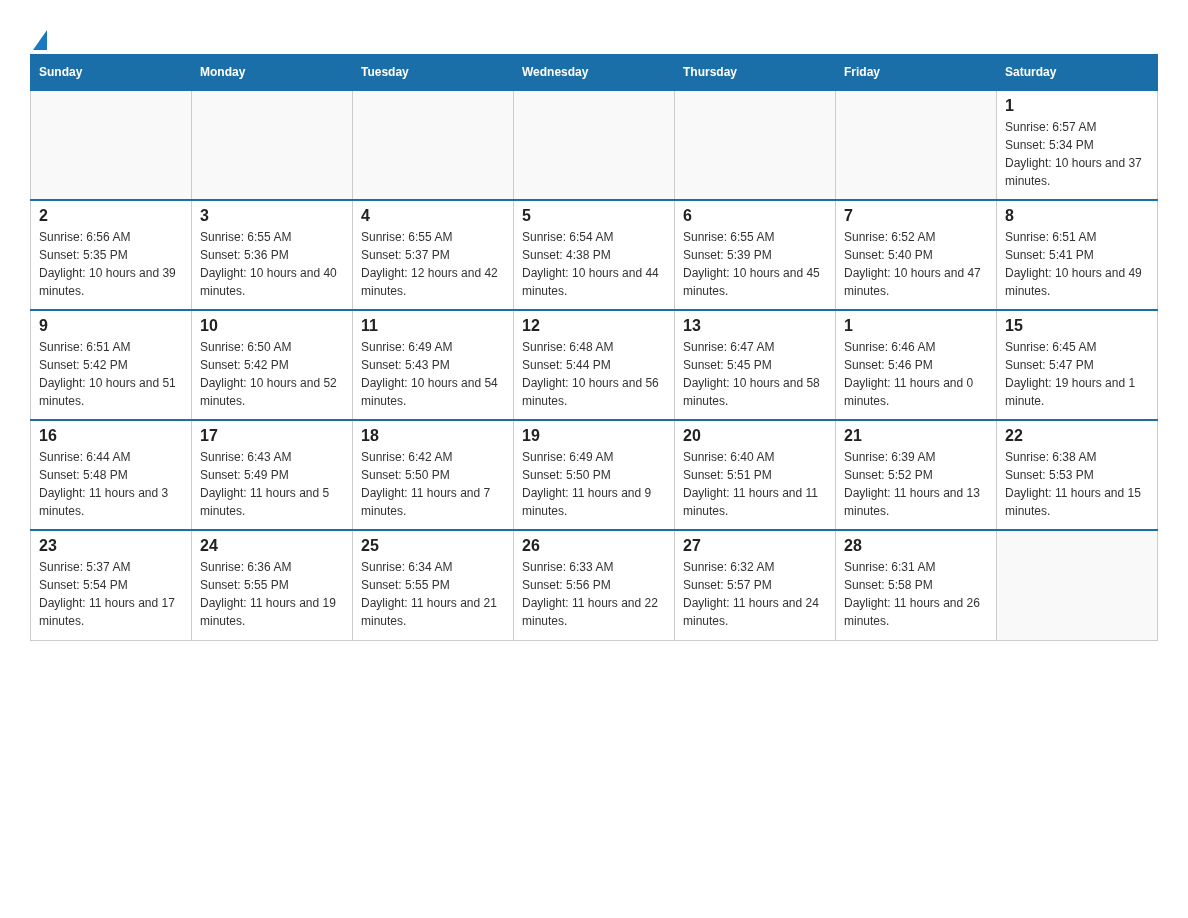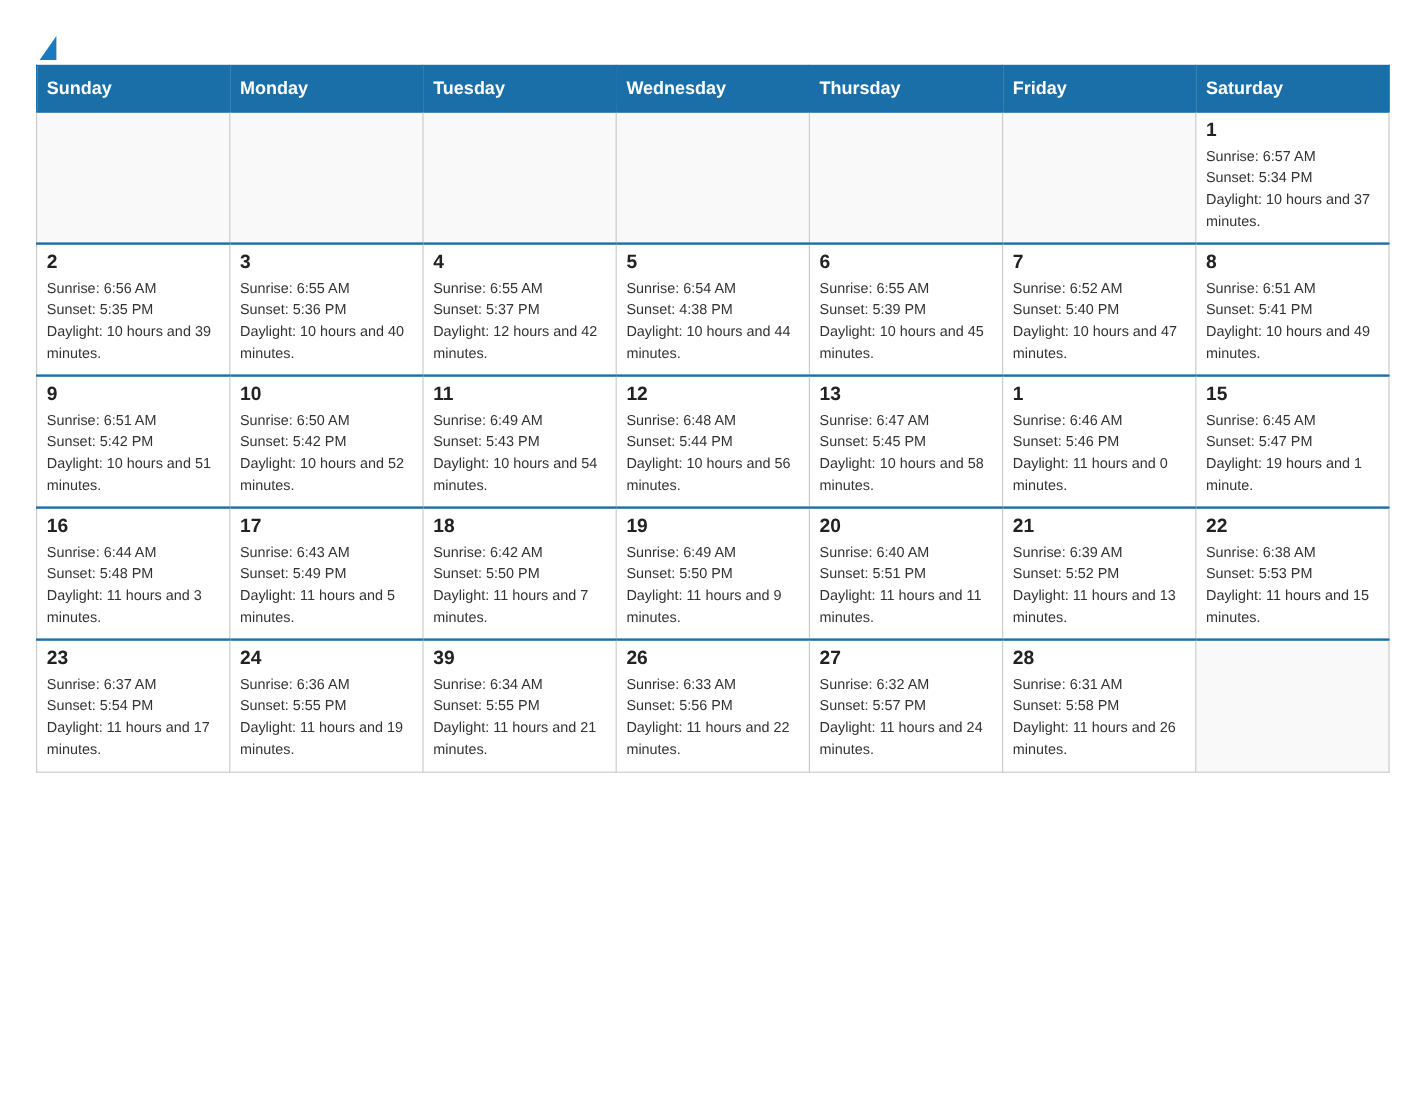--- a/index.html
+++ b/index.html
@@ -58,21 +58,21 @@
       margin-top: 4px;
     }
     .calendar {
       width: 100%;
       border-collapse: collapse;
       margin-top: 10px;
     }
     .calendar th {
       background-color: #1a6fa8;
       color: #fff;
-      font-size: 15px;
+      font-size: 12px;
       font-weight: bold;
       padding: 10px 8px;
       text-align: left;
       border: 1px solid #1a6fa8;
     }
     .calendar td {
       vertical-align: top;
       border: 1px solid #ccc;
       padding: 6px 8px;
       width: 14.28%;
@@ -273,32 +273,32 @@
         <td>
           <span class="day-number">22</span>
           <div class="day-info">Sunrise: 6:38 AM</div>
           <div class="day-info">Sunset: 5:53 PM</div>
           <div class="day-info">Daylight: 11 hours and 15 minutes.</div>
         </td>
       </tr>
       <tr>
         <td>
           <span class="day-number">23</span>
-          <div class="day-info">Sunrise: 6:37 AM</div>
+          <div class="day-info">Sunrise: 5:37 AM</div>
           <div class="day-info">Sunset: 5:54 PM</div>
           <div class="day-info">Daylight: 11 hours and 17 minutes.</div>
         </td>
         <td>
           <span class="day-number">24</span>
           <div class="day-info">Sunrise: 6:36 AM</div>
           <div class="day-info">Sunset: 5:55 PM</div>
           <div class="day-info">Daylight: 11 hours and 19 minutes.</div>
         </td>
         <td>
-          <span class="day-number">39</span>
+          <span class="day-number">25</span>
           <div class="day-info">Sunrise: 6:34 AM</div>
           <div class="day-info">Sunset: 5:55 PM</div>
           <div class="day-info">Daylight: 11 hours and 21 minutes.</div>
         </td>
         <td>
           <span class="day-number">26</span>
           <div class="day-info">Sunrise: 6:33 AM</div>
           <div class="day-info">Sunset: 5:56 PM</div>
           <div class="day-info">Daylight: 11 hours and 22 minutes.</div>
         </td>

